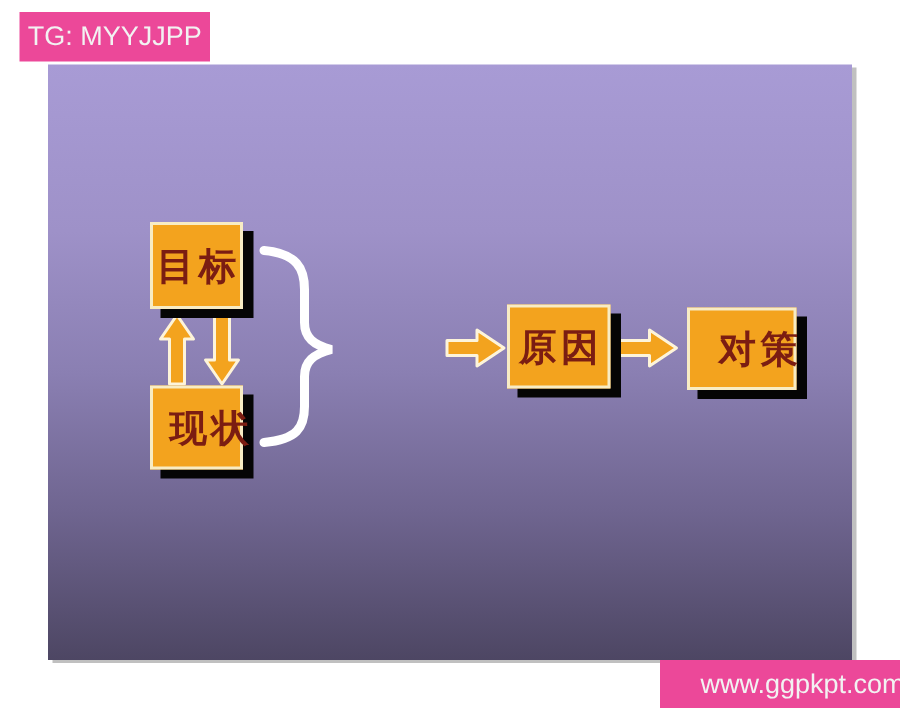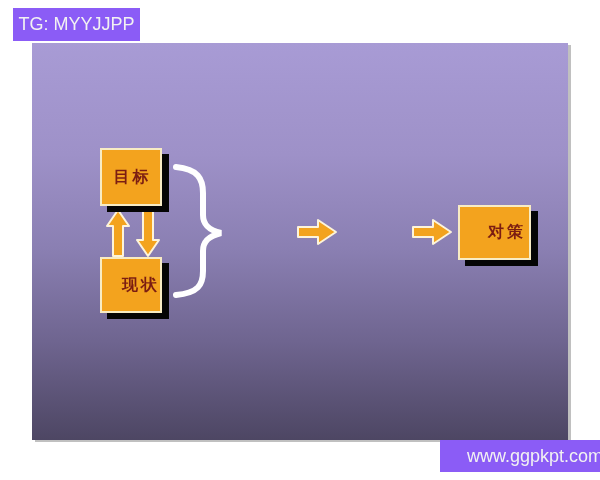--- a/index.html
+++ b/index.html
@@ -36,21 +36,21 @@
     background: #f3a31e;
     border: 2px solid #f8ecc4;
     box-shadow: 7px 6px 0 #050505;
     box-sizing: border-box;
     display: flex;
     align-items: center;
     justify-content: center;
   }
   .node .label {
     font-family: "DejaVu Serif", "Liberation Serif", serif;
-    font-size: 16px;
+    font-size: 25px;
     font-weight: bold;
     color: #7b1d12;
     letter-spacing: 3px;
     margin-right: -3px;
     white-space: nowrap;
   }
   .node-goal     { left: 100px; top: 148px; width: 62px; height: 58px; }
   .node-current  { left: 100px; top: 257px; width: 62px; height: 56px; padding-left: 17px; }
   .node-problem  { left: 224px; top: 205px; width: 68px; height: 53px; }
   .node-cause    { left: 338px; top: 203px; width: 69px; height: 56px; }
@@ -65,21 +65,21 @@
   }
   .brace-path {
     fill: none;
     stroke: #ffffff;
     stroke-width: 6;
     stroke-linecap: round;
   }
   
   .wm {
     position: absolute;
-    background: #8b5cf6;
+    background: #ec4899;
     color: #f2f2f2;
     font-size: 18px;
     display: flex;
     align-items: center;
     justify-content: center;
     white-space: nowrap;
   }
   .wm-top    { left: 13px;  top: 8px;   width: 127px; height: 33px; }
   .wm-bottom { left: 440px; top: 440px; width: 154px; height: 32px; padding-left: 18px; }
 </style>
@@ -109,20 +109,23 @@
 
   <div class="node node-goal">
     <span class="label">目标</span>
   </div>
 
   <div class="node node-current">
     <span class="label">现状</span>
   </div>
 
 
+  <div class="node node-cause">
+    <span class="label">原因</span>
+  </div>
 
   <div class="node node-solution">
     <span class="label">对策</span>
   </div>
 
   <div class="wm wm-top">
     <span>TG: MYYJJPP</span>
   </div>
 
   <div class="wm wm-bottom">

